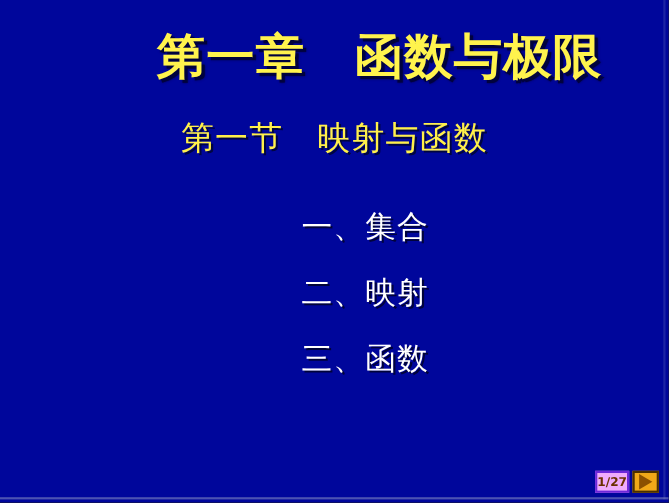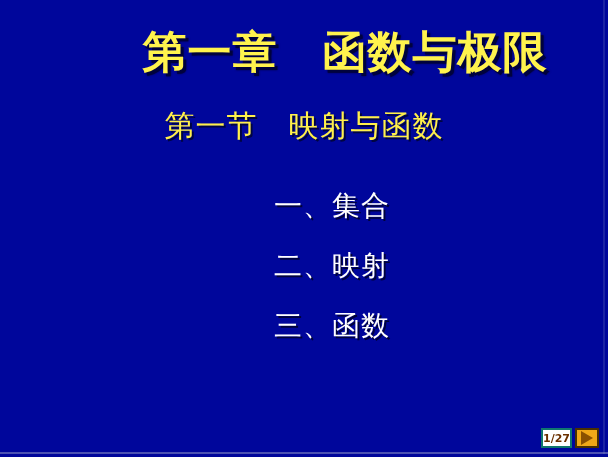--- a/index.html
+++ b/index.html
@@ -98,22 +98,22 @@
     position: absolute;
     right: 9px;
     bottom: 9px;
     display: flex;
     align-items: center;
     gap: 3px;
   }
   #page-indicator {
     width: 31px;
     height: 20px;
-    background: #ffffff;
-    border: 2px solid #0f766e;
+    background: #f0abfc;
+    border: 2px solid #6d28d9;
     box-sizing: border-box;
     display: flex;
     align-items: center;
     justify-content: center;
     color: #6b3000;
     font-size: 11px;
     font-weight: bold;
     font-family: "DejaVu Sans", "Liberation Sans", sans-serif;
     line-height: 1;
   }

